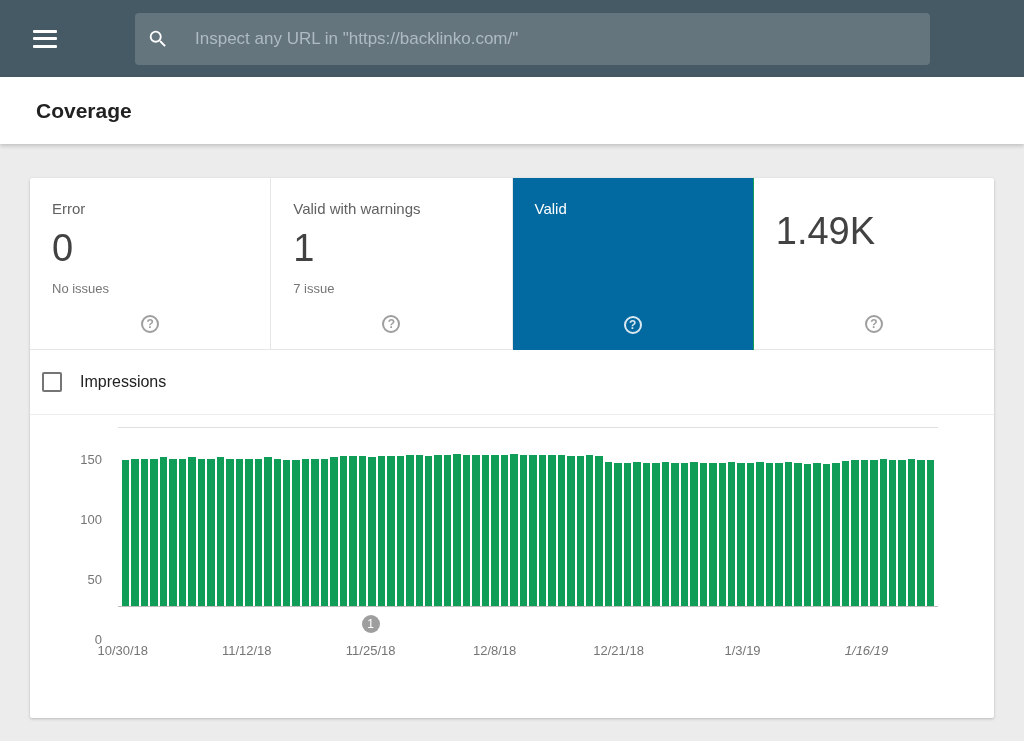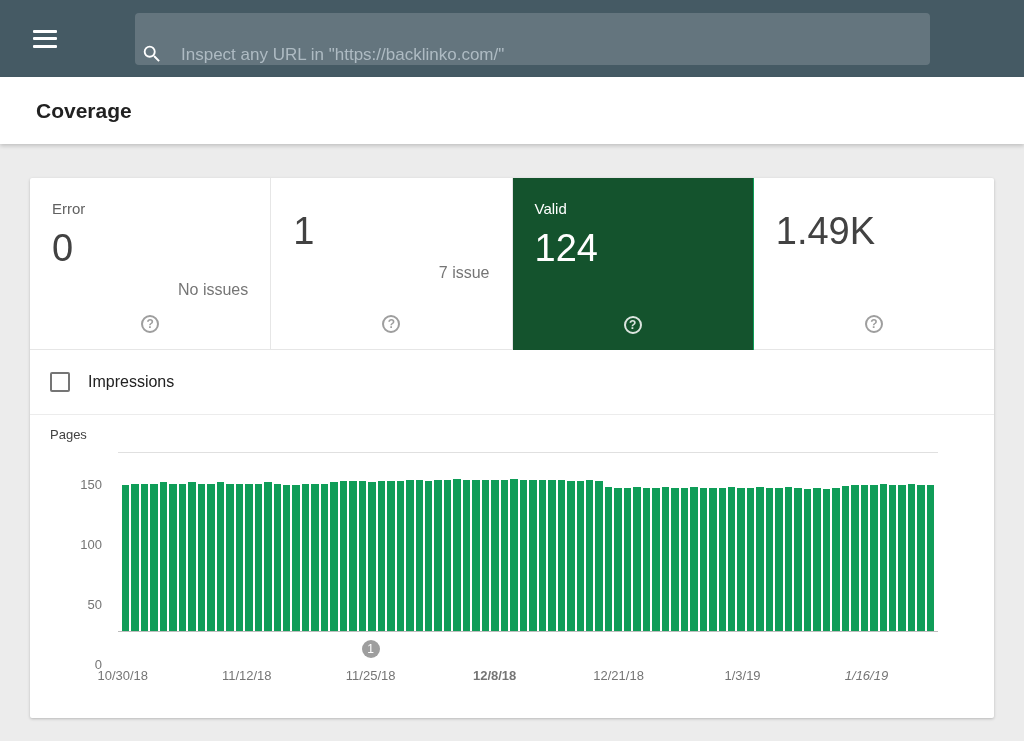--- a/index.html
+++ b/index.html
@@ -3,49 +3,49 @@
 <meta charset="utf-8">
 <style>
   * { box-sizing: border-box; margin: 0; padding: 0; }
   html,body { width: 1024px; height: 755px; overflow: hidden; }
   body { font-family: "Liberation Sans", sans-serif; background: #ececec; }
 
   
   .topbar { height: 77px; background: #455a64; display: flex; align-items: center; padding: 0 24px; }
   .hamburger { width: 24px; height: 18px; margin-left: 9px; display: flex; flex-direction: column; justify-content: space-between; cursor: pointer; }
   .hamburger span { display: block; height: 3px; background: #fff; border-radius: 1px; }
-  .searchbox { margin-left: 78px; width: 795px; height: 52px; background: rgba(255,255,255,0.17); border-radius: 4px; display: flex; align-items: flex-end; padding: 0 6px; }
+  .searchbox { margin-left: 78px; width: 795px; height: 52px; background: rgba(255,255,255,0.17); border-radius: 4px; display: flex; align-items: center; padding: 0 12px; gap: 8px; }
   .searchbox .sicon { display: flex; align-items: center; margin-right: 18px; }
   .searchbox input { flex: 1; background: transparent; border: none; outline: none; font-size: 17px; color: #fff; font-family: "Liberation Sans", sans-serif; }
   .searchbox input::placeholder { color: #aebbc3; opacity: 1; }
 
   
   .page-header { height: 67px; background: #fff; display: flex; align-items: center; padding-left: 36px; box-shadow: 0 2px 4px rgba(0,0,0,0.18); position: relative; z-index: 2; }
   .page-title { font-size: 21px; font-weight: bold; color: #212121; }
 
   
   .content { height: 597px; background: #ececec; padding: 34px 30px 0; }
   .footer-strip { height: 14px; background: #fff; }
   .card { background: #fff; border-radius: 2px; box-shadow: 0 1px 3px rgba(0,0,0,0.22); height: 540px; display: flex; flex-direction: column; }
 
   
   .status-row { display: flex; height: 172px; border-bottom: 1px solid #e6e6e6; }
   .status-box { flex: 1; padding: 22px 22px 10px; border-right: 1px solid #e6e6e6; display: flex; flex-direction: column; cursor: pointer; }
   .status-box:last-child { border-right: none; }
   .status-label { font-size: 15px; color: #616161; }
   .status-value { font-size: 38px; color: #424242; margin-top: 12px; line-height: 1; }
-  .status-sub { font-size: 16px; color: #757575; margin-top: 14px; min-height: 15px; text-align: right; }
+  .status-sub { font-size: 13px; color: #757575; margin-top: 14px; min-height: 15px; }
   .help { margin-top: auto; margin-bottom: 6px; align-self: center; width: 18px; height: 18px; border-radius: 50%; border: 2px solid #9e9e9e; color: #9e9e9e; font-size: 12px; font-weight: bold; display: flex; align-items: center; justify-content: center; cursor: pointer; }
-  .status-box.selected { background: #14532d; border-right-color: #0f9d58; margin-bottom: -1px; }
+  .status-box.selected { background: #0369a1; border-right-color: #0f9d58; margin-bottom: -1px; }
   .status-box.selected .status-label,
   .status-box.selected .status-value { color: #fff; }
   .status-box.selected .help { border-color: rgba(255,255,255,0.85); color: rgba(255,255,255,0.85); }
 
   
-  .controls-row { display: flex; align-items: center; padding: 22px 20px; border-bottom: 1px solid #ececec; }
+  .controls-row { display: flex; align-items: center; padding: 22px 12px; border-bottom: 1px solid #ececec; }
   .checkbox { width: 20px; height: 20px; border: 2px solid #757575; border-radius: 2px; background: #fff; cursor: pointer; }
   .checkbox-label { font-size: 16px; color: #212121; margin-left: 18px; }
 
   
   .chart-section { padding: 12px 56px 24px 20px; flex: 1; }
   .pages-label { font-size: 13px; color: #424242; margin-bottom: 10px; }
   .chart-wrap { display: flex; }
   .y-axis { width: 68px; height: 180px; position: relative; margin-top: 32px; }
   .y-tick { position: absolute; right: 16px; transform: translateY(-50%); font-size: 13px; color: #757575; }
   .plot-col { flex: 1; }
@@ -83,44 +83,43 @@
   <div class="card">
 
     <div class="status-row">
       <div class="status-box">
         <div class="status-label">Error</div>
         <div class="status-value">0</div>
         <div class="status-sub">No issues</div>
         <div class="help">?</div>
       </div>
       <div class="status-box">
+        <div class="status-label">Valid with warnings</div>
         <div class="status-value">1</div>
         <div class="status-sub">7 issue</div>
         <div class="help">?</div>
       </div>
       <div class="status-box selected">
         <div class="status-label">Valid</div>
-        <div class="status-value">124</div>
         <div class="status-sub"></div>
         <div class="help">?</div>
       </div>
       <div class="status-box">
         <div class="status-value">1.49K</div>
         <div class="status-sub"></div>
         <div class="help">?</div>
       </div>
     </div>
 
     <div class="controls-row">
       <div class="checkbox"></div>
       <div class="checkbox-label">Impressions</div>
     </div>
 
     <div class="chart-section">
-      <div class="pages-label">Pages</div>
       <div class="chart-wrap">
         <div class="y-axis">
             <span class="y-tick" style="top: 0%;">150</span>
             <span class="y-tick" style="top: 33.3333%;">100</span>
             <span class="y-tick" style="top: 66.6667%;">50</span>
             <span class="y-tick" style="top: 100%;">0</span>
           </div>
         <div class="plot-col">
           <div class="plot">
             <div class="bars">
@@ -211,21 +210,21 @@
                 <div class="bar" style="height: 82.6667%; background: rgb(15, 157, 88);"></div>
                 <div class="bar" style="height: 82.6667%; background: rgb(15, 157, 88);"></div>
               </div>
           </div>
           <div class="below-plot">
             <div class="marker" style="left: 30.814%; background: rgb(158, 158, 158);">1</div>
             <div class="x-labels">
                 <span class="x-tick" style="left: 0.581395%;">10/30/18</span>
                 <span class="x-tick" style="left: 15.6977%;">11/12/18</span>
                 <span class="x-tick" style="left: 30.814%;">11/25/18</span>
-                <span class="x-tick" style="left: 45.9302%; font-weight: bold;">12/8/18</span>
+                <span class="x-tick" style="left: 45.9302%;">12/8/18</span>
                 <span class="x-tick" style="left: 61.0465%;">12/21/18</span>
                 <span class="x-tick" style="left: 76.1628%;">1/3/19</span>
                 <span class="x-tick" style="left: 91.2791%; font-style: italic;">1/16/19</span>
               </div>
           </div>
         </div>
       </div>
     </div>
 
   </div>

